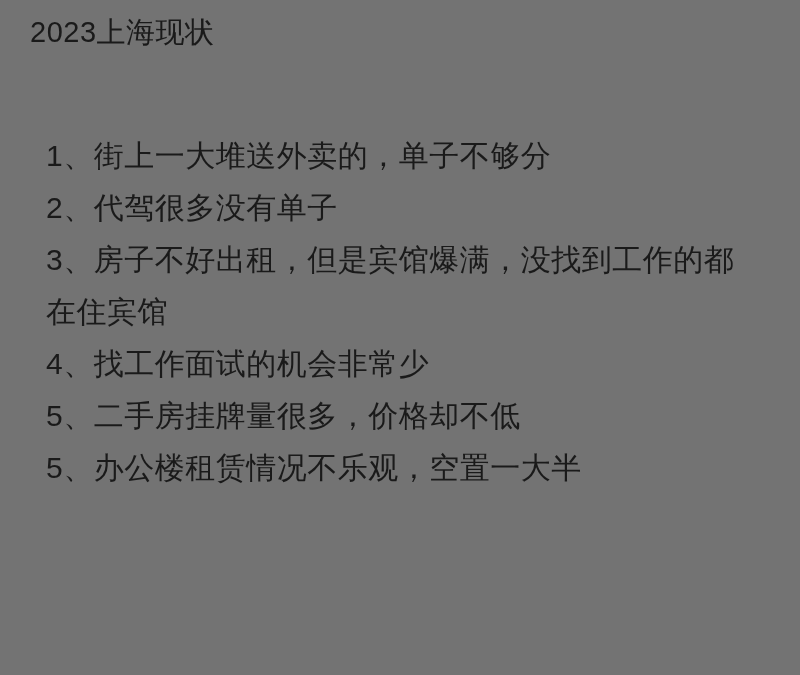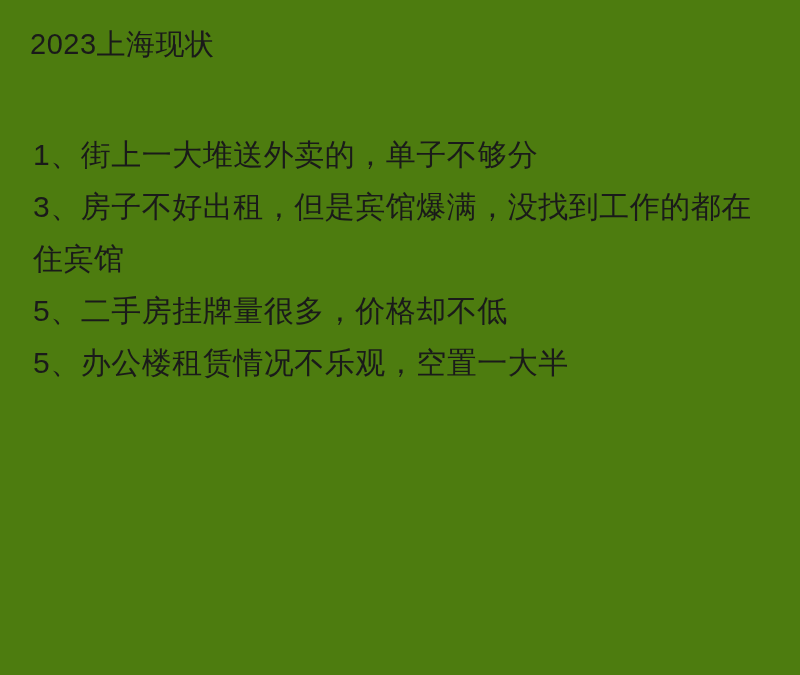--- a/index.html
+++ b/index.html
@@ -11,37 +11,37 @@
     width: 800px;
     height: 675px;
     overflow: hidden;
     font-family: "Liberation Sans", "DejaVu Sans", sans-serif;
     color: #1c1c1c;
   }
   .page {
     width: 800px;
     height: 675px;
     box-sizing: border-box;
-    padding: 24px 28px 0 30px;
-    background: #4d7c0f;
+    padding: 12px 28px 0 30px;
+    background: #737373;
     position: relative;
   }
   .doc-title {
     font-size: 29px;
     line-height: 40px;
     letter-spacing: 0.5px;
     color: #1a1a1a;
     margin: 0;
     font-weight: 400;
   }
   .spacer {
     height: 62px;
   }
   .doc-list {
-    margin: 3px;
+    margin: 16px;
     padding: 0;
     list-style: none;
   }
   .doc-list li {
     font-size: 30px;
     line-height: 52px;
     letter-spacing: 0.5px;
     color: #1a1a1a;
     font-weight: 400;
     white-space: normal;
@@ -52,18 +52,20 @@
 <body>
 
 <div class="page">
 
   <h1 class="doc-title">2023上海现状</h1>
 
   <div class="spacer"></div>
 
   <ul class="doc-list">
     <li>1、街上一大堆送外卖的，单子不够分</li>
+    <li>2、代驾很多没有单子</li>
     <li>3、房子不好出租，但是宾馆爆满，没找到工作的都在住宾馆</li>
+    <li>4、找工作面试的机会非常少</li>
     <li>5、二手房挂牌量很多，价格却不低</li>
     <li>5、办公楼租赁情况不乐观，空置一大半</li>
   </ul>
 
 </div>
 
 </body></html>

